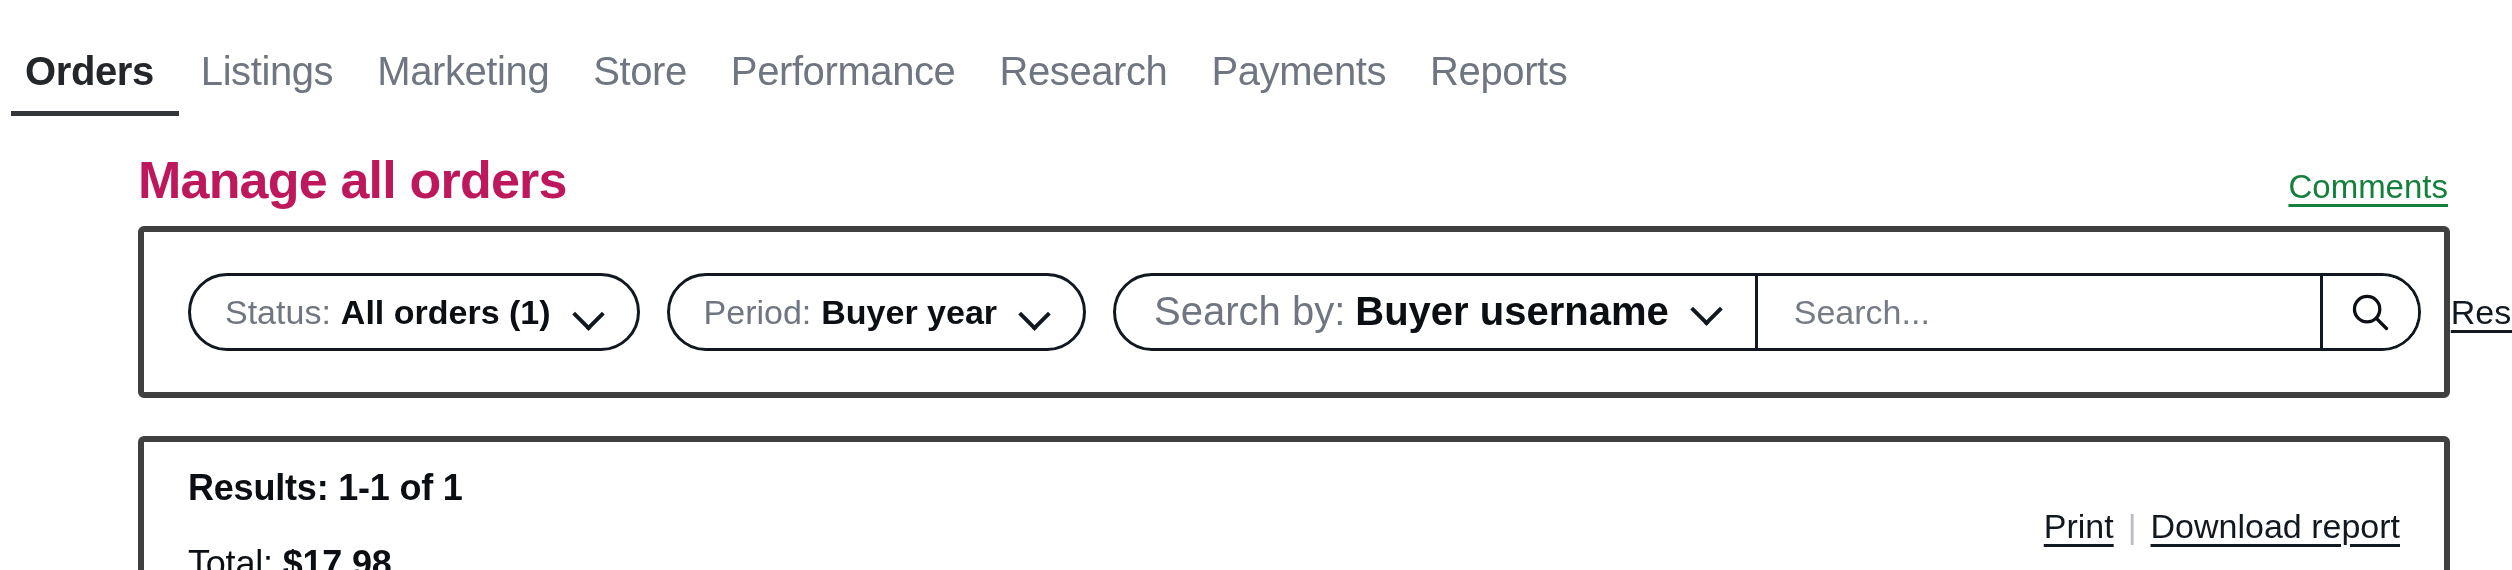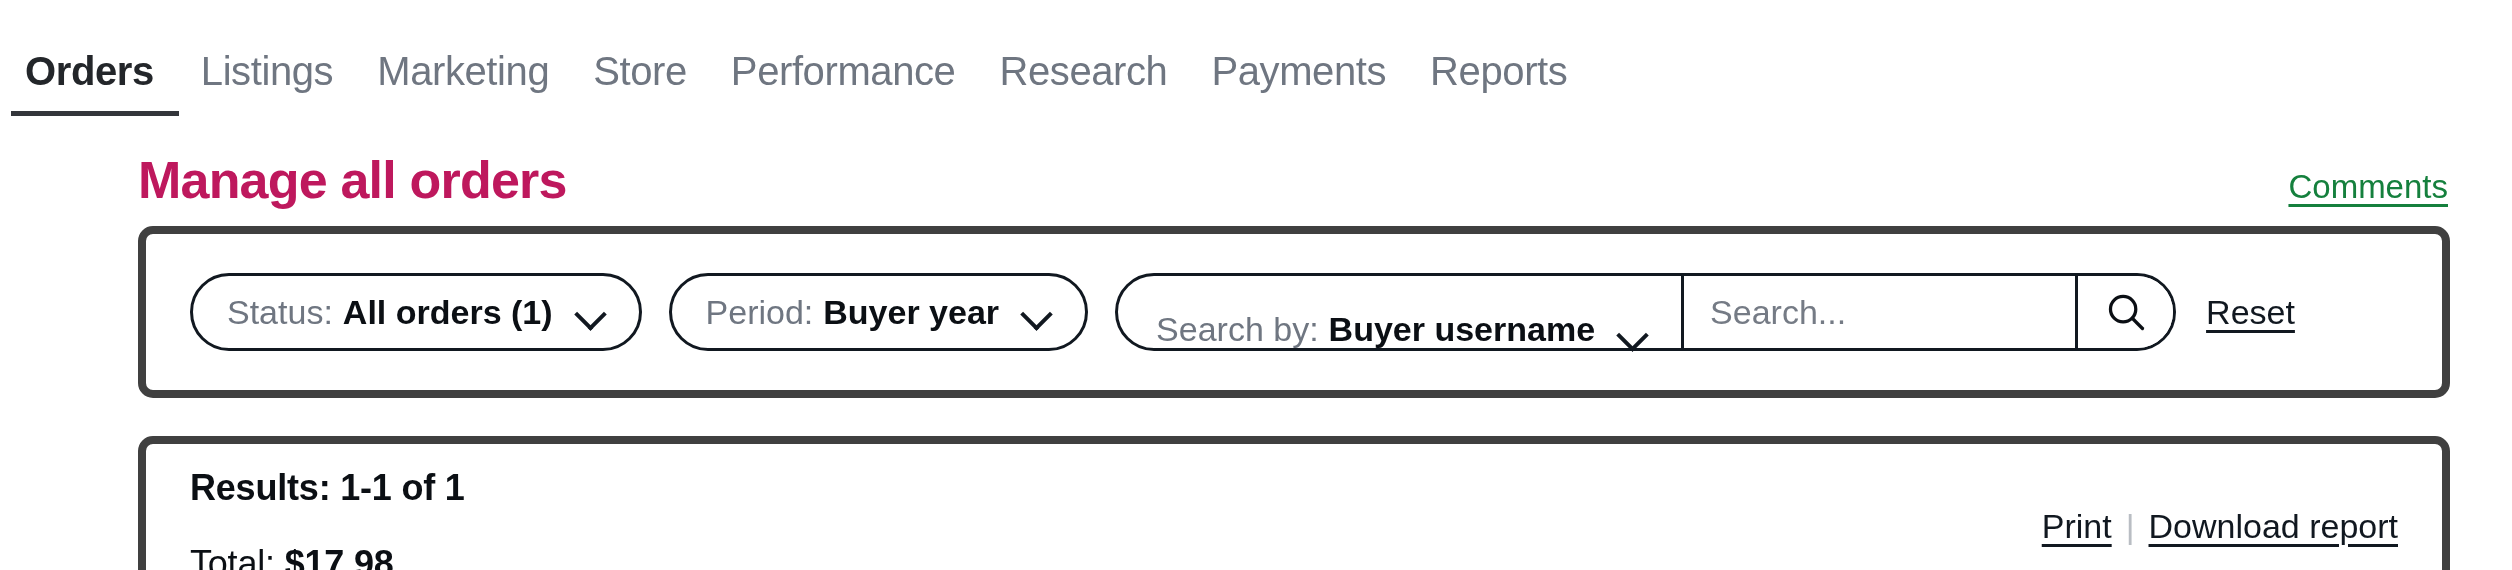--- a/index.html
+++ b/index.html
@@ -118,22 +118,22 @@
     text-decoration: underline;
     text-underline-offset: 6px;
     text-decoration-thickness: 3px;
     cursor: pointer;
     padding-bottom: 4px;
     padding-right: 2px;
   }
 
   
   .card {
-    border: 8px solid #404040;
-    border-radius: 15px;
+    border: 6px solid #404040;
+    border-radius: 6px;
     background: #fff;
     width: 2312px;
   }
   .filter-card {
     margin-top: 16px;
     height: 172px;
     display: flex;
     align-items: center;
     padding: 0 44px;
   }
@@ -183,44 +183,45 @@
     display: flex;
     align-items: stretch;
     height: 78px;
     border: 3px solid #111820;
     border-radius: 42px;
     background: #fff;
     margin-right: 30px;
   }
   .searchby {
     display: inline-flex;
-    align-items: flex-end;
+    align-items: flex-start;
     gap: 22px;
-    padding: 8px 34px 0 38px;
-    font-size: 34px;
+    padding: 16px 34px 0 38px;
+    font-size: 40px;
     line-height: 38px;
     color: #6f7681;
     white-space: nowrap;
     border-right: 3px solid #111820;
     cursor: pointer;
   }
   .searchby .pill-value {
     color: #0b0f14;
     font-weight: 700;
     margin-left: -12px;
   }
   .search-input {
-    width: 391px;
+    width: 552px;
     border: 0;
     outline: 0;
     font-family: "Liberation Sans", sans-serif;
     font-size: 34px;
     color: #15803d;
     padding: 0 26px;
     background: transparent;
+    margin-left: 10px;
   }
   .search-input::placeholder { color: #757b85; }
   .search-btn {
     width: 98px;
     border: 0;
     border-left: 3px solid #111820;
     background: #fff;
     border-radius: 0 42px 42px 0;
     display: flex;
     align-items: center;

